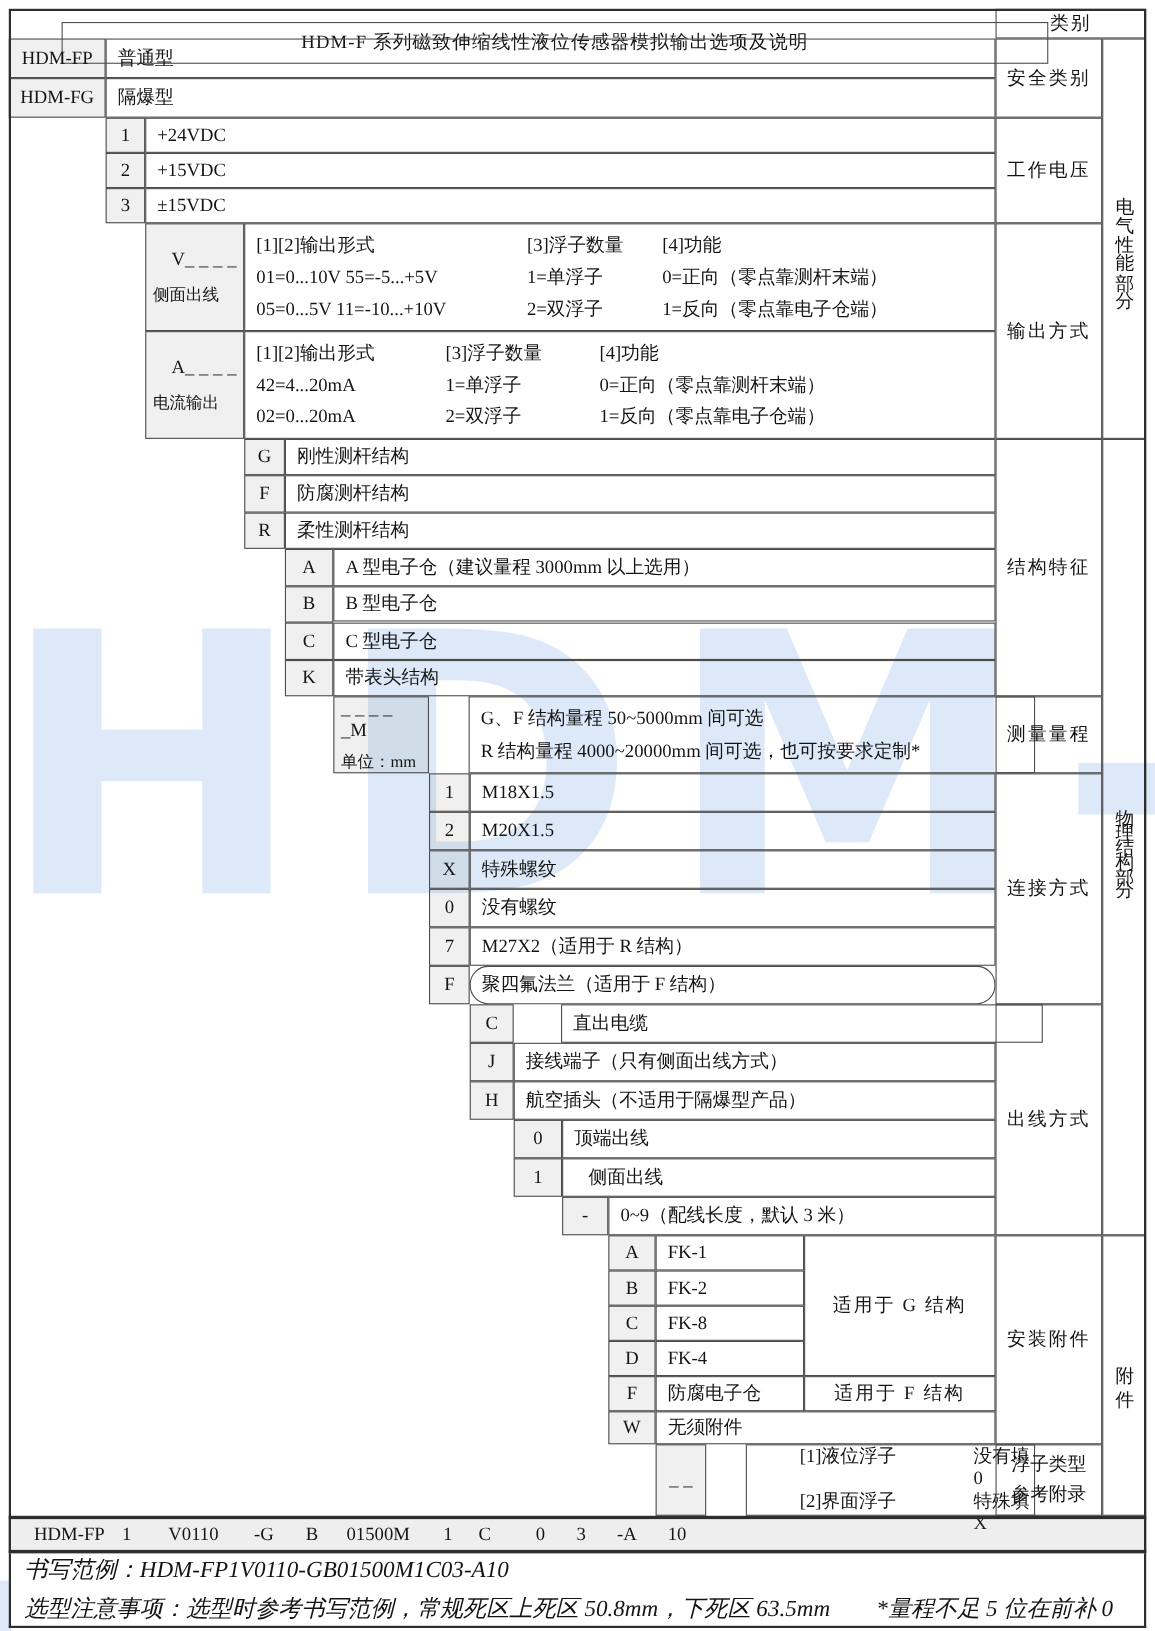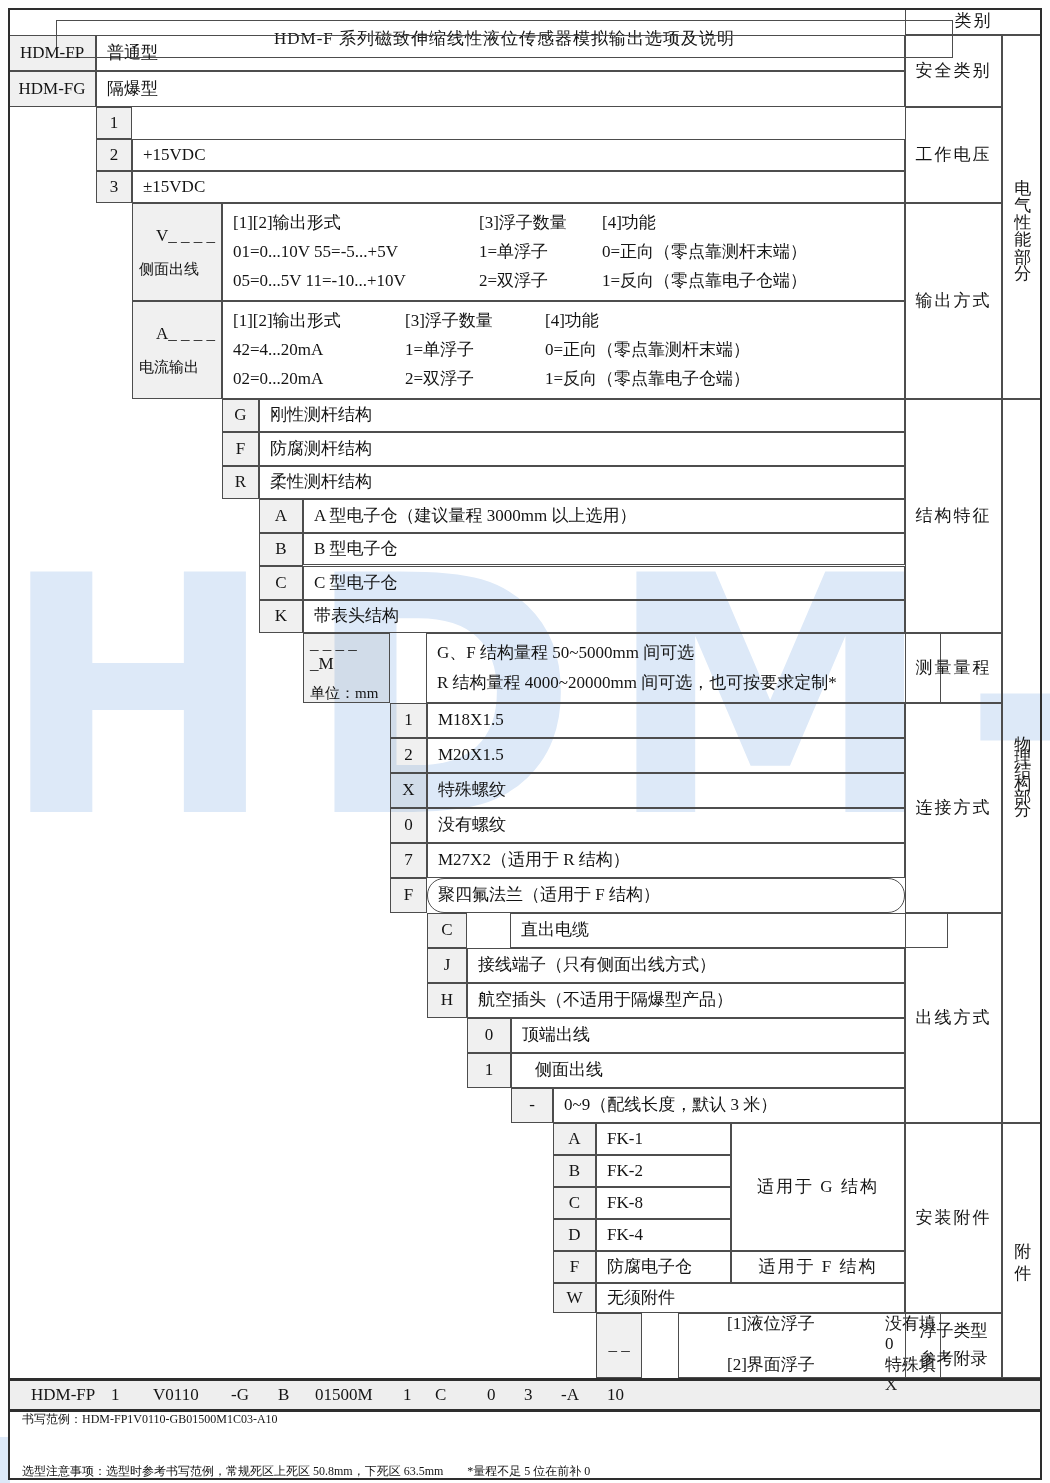--- a/index.html
+++ b/index.html
@@ -25,41 +25,42 @@
   .v2{width:123px;flex:0 0 auto;}
   .a1{width:172px;flex:0 0 auto;}
   .a2{width:140px;flex:0 0 auto;}
   .two{flex-direction:column;justify-content:space-evenly;align-items:stretch;padding-left:10px;margin-left:36px;}
   .floatln{display:flex;}
   .floatln .f1{width:158px;flex:0 0 auto;}
   .fpad{padding-left:48px;}
   .catstack{flex-direction:column;justify-content:space-evenly;align-items:center;padding:0;}
   .example{background:rgba(120,120,120,0.13);border-top:3px solid #2e2e2e;border-bottom:3px solid #2e2e2e;}
   .example span{position:absolute;top:50%;transform:translateY(-50%);}
-  .notes{flex-direction:column;align-items:flex-start;justify-content:space-between;gap:9px;
-         padding-left:12px;font-size:12px;border:2px solid #2e2e2e;border-top:none;}
+  .notes{flex-direction:column;align-items:flex-start;justify-content:center;gap:9px;
+         padding-left:12px;font-size:21px;border:2px solid #2e2e2e;border-top:none;font-style:italic;}
   #frame{position:absolute;left:8px;top:8px;width:1034px;height:1404px;border:2px solid #2e2e2e;
          box-sizing:border-box;z-index:2;pointer-events:none;}
 </style>
 </head>
 <body>
 <div id="page">
 
 <div class="wm">HDM-F</div>
 <div class="wm2"></div>
 
 <div class="c title" style="left:8px;top:20px;width:897px;height:38px;margin-left:48px;">HDM-F 系列磁致伸缩线性液位传感器模拟输出选项及说明</div>
 <div class="c cat" style="left:905px;top:8px;width:137px;height:27px;">类别</div>
 
 <div class="c code" style="left:8px;top:35px;width:88px;height:36px;">HDM-FP</div>
 <div class="c content" style="left:96px;top:35px;width:809px;height:36px;">普通型</div>
 <div class="c code" style="left:8px;top:71px;width:88px;height:36px;">HDM-FG</div>
 <div class="c content" style="left:96px;top:71px;width:809px;height:36px;">隔爆型</div>
 
 <div class="c code" style="left:96px;top:107px;width:36px;height:32px;">1</div>
+<div class="c content" style="left:132px;top:107px;width:773px;height:32px;">+24VDC</div>
 <div class="c code" style="left:96px;top:139px;width:36px;height:32px;">2</div>
 <div class="c content" style="left:132px;top:139px;width:773px;height:32px;">+15VDC</div>
 <div class="c code" style="left:96px;top:171px;width:36px;height:32px;">3</div>
 <div class="c content" style="left:132px;top:171px;width:773px;height:32px;">±15VDC</div>
 
 <div class="c code stack" style="left:132px;top:203px;width:90px;height:98px;">
   <span class="s1">V_ _ _ _</span>
   <span class="s2">侧面出线</span>
 </div>
 <div class="c col3" style="left:222px;top:203px;width:683px;height:98px;">

